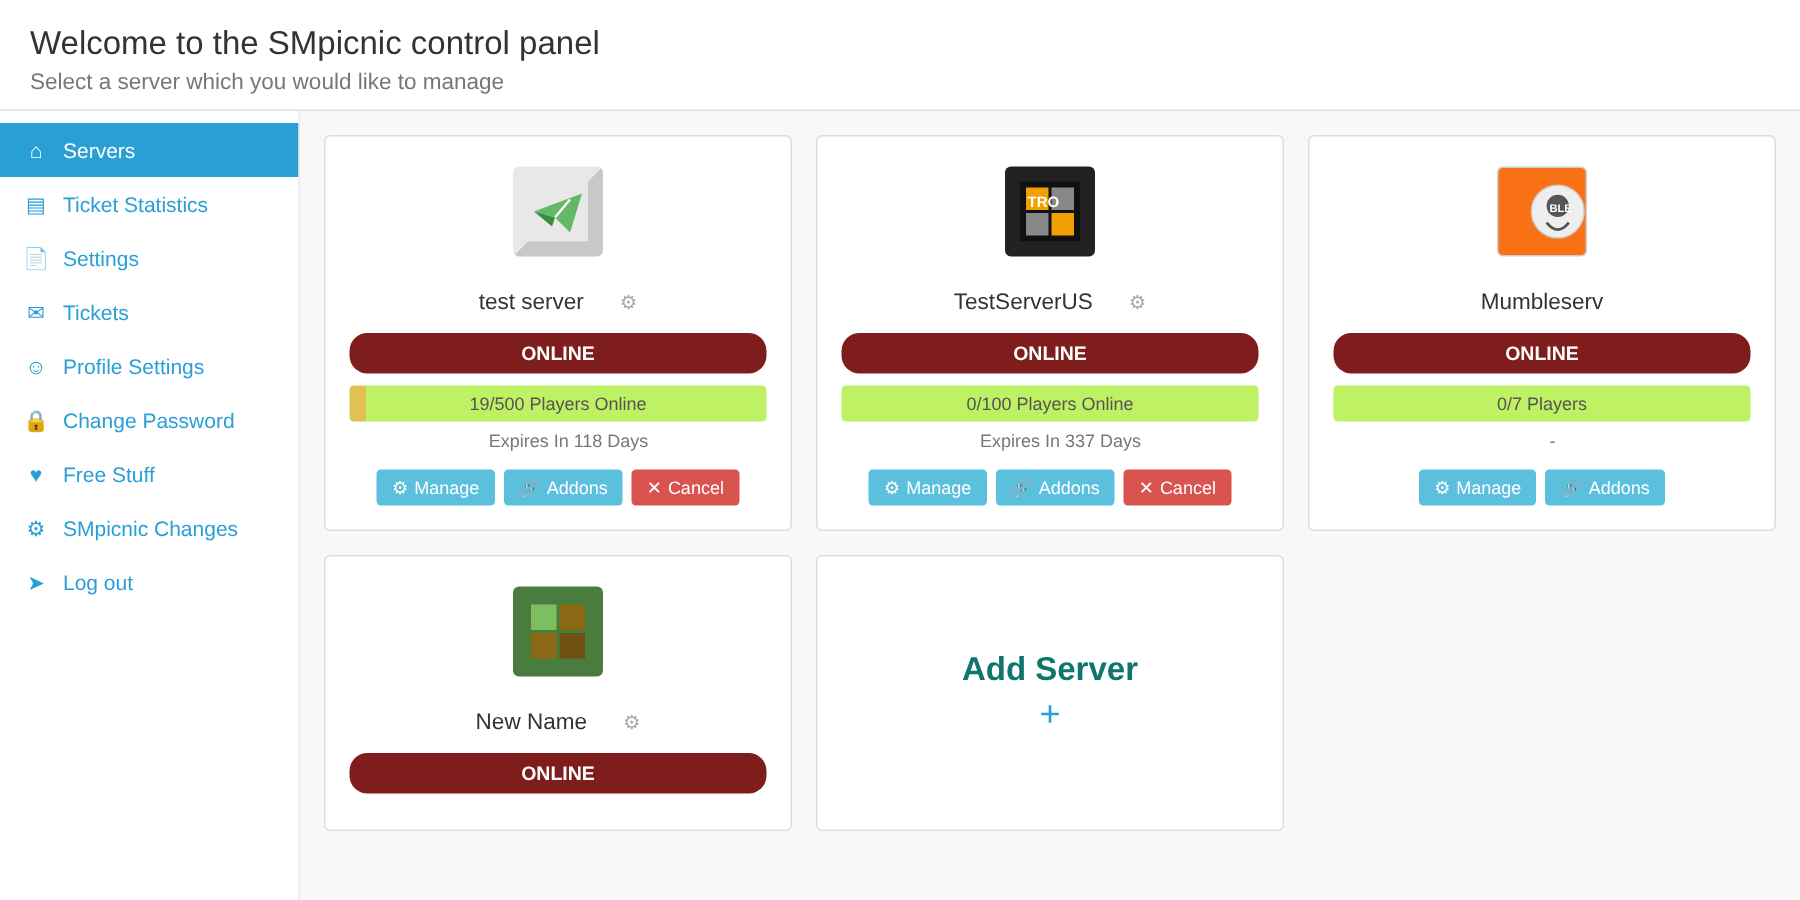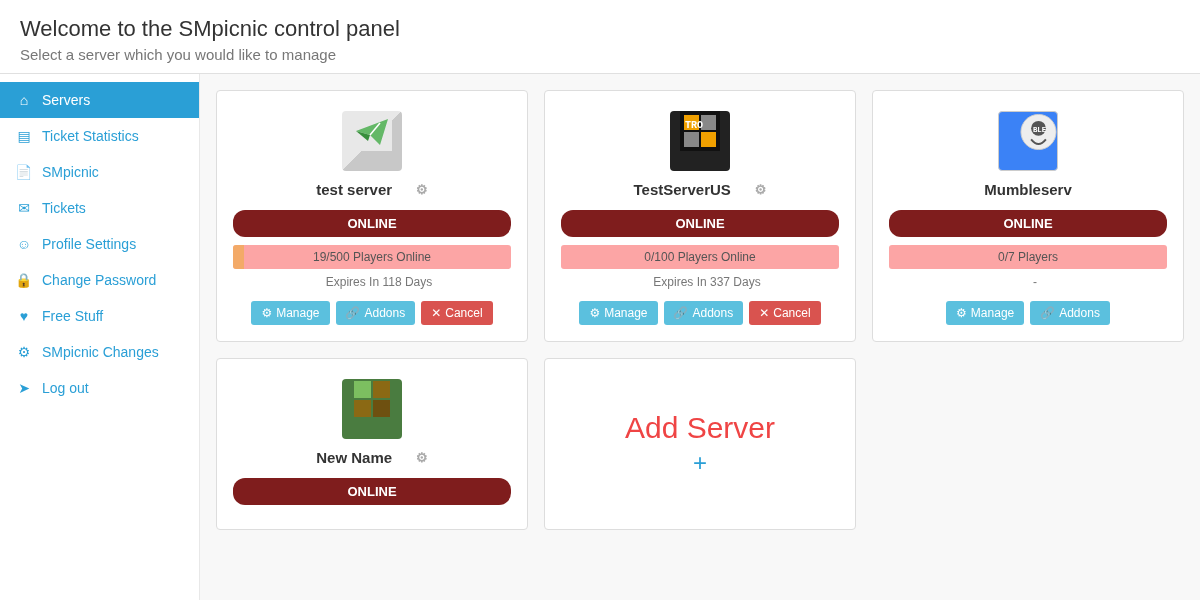--- a/index.html
+++ b/index.html
@@ -21,49 +21,49 @@
     .sidebar-icon { width: 20px; margin-right: 8px; text-align: center; font-size: 14px; }
 
     
     .main { flex: 1; padding: 16px; overflow-y: auto; background: #f8f8f8; }
 
     
     .server-grid { display: grid; grid-template-columns: repeat(3, 1fr); gap: 16px; }
 
     .server-card { background: #fff; border: 1px solid #ddd; border-radius: 4px; padding: 20px 16px 16px; display: flex; flex-direction: column; align-items: center; }
 
-    .server-icon { width: 60px; height: 60px; background: #ccc; border-radius: 4px; margin-bottom: 10px; overflow: hidden; display: flex; align-items: flex-start; justify-content: center; font-family: Liberation Mono, monospace; }
+    .server-icon { width: 60px; height: 60px; background: #ccc; border-radius: 4px; margin-bottom: 22px; overflow: hidden; display: flex; align-items: center; justify-content: center; }
 
     
     .icon-test { background: linear-gradient(135deg, #e8e8e8 50%, #c8c8c8 50%); position: relative; }
     .icon-tro { background: #222; }
-    .icon-mumble { background: #3b82f6; border: 1px solid #ccc; padding-left: 21px; }
+    .icon-mumble { background: #f97316; border: 1px solid #ccc; padding-left: 21px; }
     .icon-newname { background: #4a7c40; }
 
-    .server-name { font-weight: bold; font-size: 15px; margin-bottom: 12px; display: flex; align-items: center; gap: 24px; }
+    .server-name { font-weight: normal; font-size: 15px; margin-bottom: 12px; display: flex; align-items: center; gap: 24px; }
     .gear-inline { color: #aaa; font-size: 13px; cursor: pointer; }
 
     .status-bar { width: 100%; text-align: center; padding: 6px 0; border-radius: 3px; font-size: 13px; font-weight: bold; color: #fff; margin-bottom: 8px; }
     .status-online { background: #7f1d1d; border-radius: 12px; }
 
-    .players-bar { width: 100%; background: #fca5a5; border-radius: 3px; padding: 5px 0; text-align: center; font-size: 12px; color: #555; margin-bottom: 6px; position: relative; overflow: hidden; }
+    .players-bar { width: 100%; background: #bef264; border-radius: 3px; padding: 5px 0; text-align: center; font-size: 12px; color: #555; margin-bottom: 6px; position: relative; overflow: hidden; }
     .players-fill { position: absolute; left: 0; top: 0; bottom: 0; background: #f0ad4e; opacity: 0.7; }
     .players-text { position: relative; z-index: 1; }
 
     .expires-text { font-size: 12px; color: #777; margin-bottom: 12px; padding-left: 14px; }
 
     .card-buttons { display: flex; gap: 6px; flex-wrap: wrap; justify-content: center; }
     .btn { padding: 5px 10px; font-size: 12px; border: none; border-radius: 3px; cursor: pointer; color: #fff; display: flex; align-items: center; gap: 4px; }
     .btn-manage { background: #5bc0de; }
     .btn-addons { background: #5bc0de; }
     .btn-cancel { background: #d9534f; }
 
     
     .add-server-card { background: #fff; border: 1px solid #ddd; border-radius: 4px; display: flex; flex-direction: column; align-items: center; justify-content: center; min-height: 150px; cursor: pointer; }
-    .add-server-text { color: #ef4444; font-size: 30px; font-weight: normal; }
+    .add-server-text { color: #0f766e; font-size: 22px; font-weight: bold; }
     .add-server-plus { color: #2a9fd6; font-size: 24px; margin-top: 4px; }
   </style>
 </head>
 <body>
 
 <div class="page-wrapper">
 
   <div class="header">
     <h1>Welcome to the SMpicnic control panel</h1>
     <p>Select a server which you would like to manage</p>
@@ -78,21 +78,21 @@
         <span>Servers</span>
       </div>
 
       <div class="sidebar-item">
         <span class="sidebar-icon">▤</span>
         <span>Ticket Statistics</span>
       </div>
 
       <div class="sidebar-item">
         <span class="sidebar-icon">📄</span>
-        <span>SMpicnic</span>
+        <span>Settings</span>
       </div>
 
       <div class="sidebar-item">
         <span class="sidebar-icon">✉</span>
         <span>Tickets</span>
       </div>
 
       <div class="sidebar-item">
         <span class="sidebar-icon">☺</span>
         <span>Profile Settings</span>

